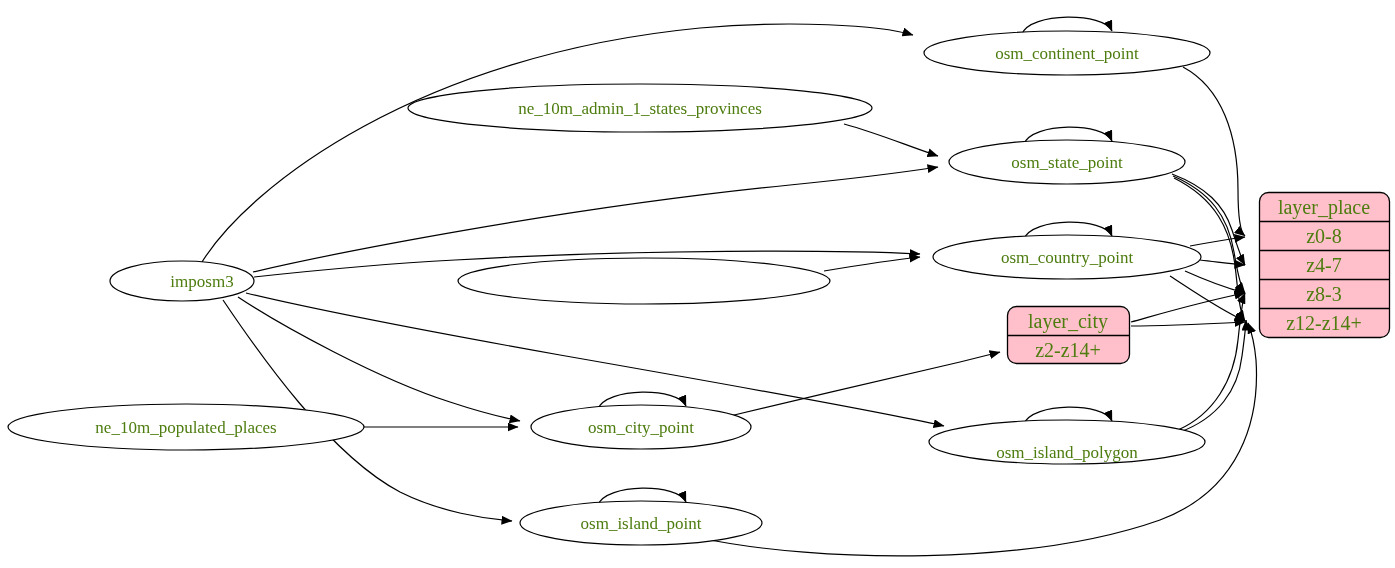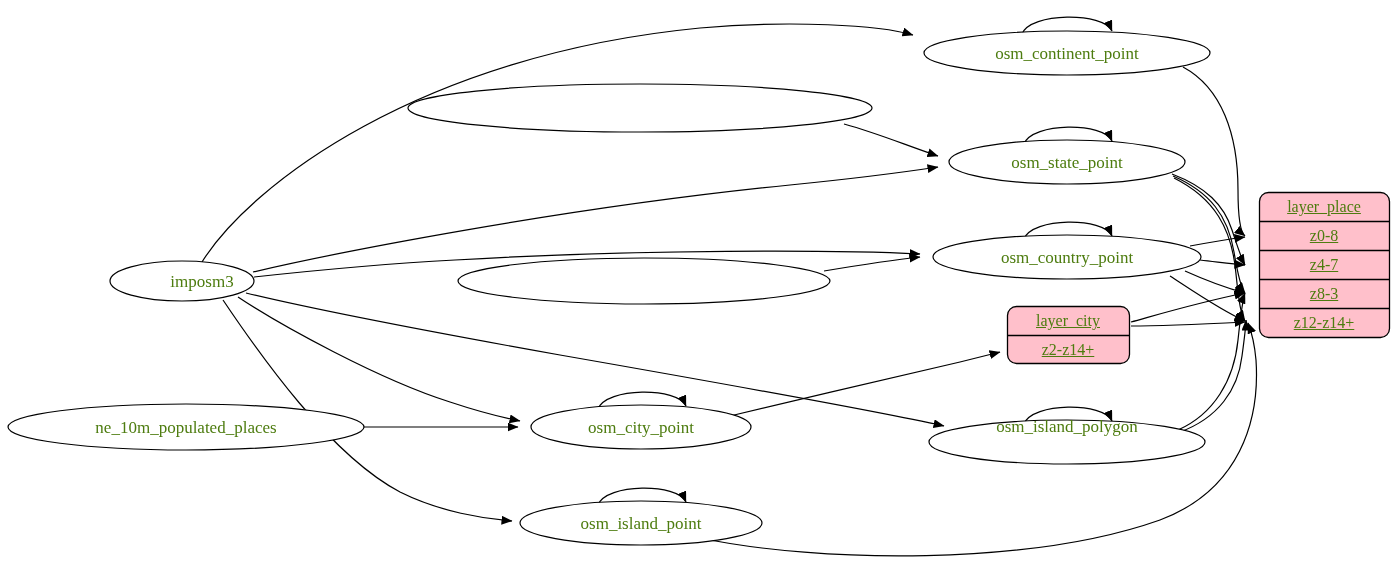--- a/index.html
+++ b/index.html
@@ -9,21 +9,21 @@
   .nlabel{
     position:absolute;
     font-family:"Liberation Serif","DejaVu Serif",serif;
     font-size:17px;
     color:#4d7c0f;
     white-space:nowrap;
     transform:translate(-50%,-50%);
     pointer-events:none;
     line-height:1;
   }
-  .nlabel.small{font-size:16px;text-decoration:underline;}
+  .nlabel.small{font-size:20px;}
 </style>
 </head>
 <body>
 
 <div id="graph">
   <svg viewBox="0 0 1395 568" xmlns="http://www.w3.org/2000/svg">
     <defs>
       <marker id="ah" markerWidth="11" markerHeight="9" refX="10.5" refY="4.5" orient="auto" markerUnits="userSpaceOnUse">
         <path d="M0,0 L11,4.5 L0,9 z" fill="#000"></path>
       </marker>
@@ -103,26 +103,27 @@
       <line x1="1259.5" y1="308.5" x2="1389.5" y2="308.5" stroke="#000" stroke-width="1.3"></line>
     </g>
 
     <g>
       <rect x="1007.5" y="306.5" width="122" height="57" rx="9" ry="9" fill="#ffc0cb" stroke="#000" stroke-width="1.3"></rect>
       <line x1="1007.5" y1="335.5" x2="1129.5" y2="335.5" stroke="#000" stroke-width="1.3"></line>
     </g>
   </svg>
 
   <div class="nlabel" style="left:182px;top:281px;margin-left:20px;">imposm3</div>
+  <div class="nlabel" style="left:640px;top:108px;">ne_10m_admin_1_states_provinces</div>
   <div class="nlabel" style="left:186px;top:427px;">ne_10m_populated_places</div>
   <div class="nlabel" style="left:1067px;top:53px;">osm_continent_point</div>
   <div class="nlabel" style="left:1067px;top:162px;">osm_state_point</div>
   <div class="nlabel" style="left:1067px;top:257px;">osm_country_point</div>
   <div class="nlabel" style="left:641px;top:427px;">osm_city_point</div>
-  <div class="nlabel" style="left:1067px;top:426px;">osm_island_polygon</div>
+  <div class="nlabel" style="left:1067px;top:452px;">osm_island_polygon</div>
   <div class="nlabel" style="left:641px;top:523px;">osm_island_point</div>
 
   <div class="nlabel small" style="left:1324px;top:207px;">layer_place</div>
   <div class="nlabel small" style="left:1324px;top:236px;">z0-8</div>
   <div class="nlabel small" style="left:1324px;top:265px;">z4-7</div>
   <div class="nlabel small" style="left:1324px;top:294px;">z8-3</div>
   <div class="nlabel small" style="left:1324px;top:323px;">z12-z14+</div>
 
   <div class="nlabel small" style="left:1068px;top:321px;">layer_city</div>
   <div class="nlabel small" style="left:1068px;top:350px;">z2-z14+</div>

